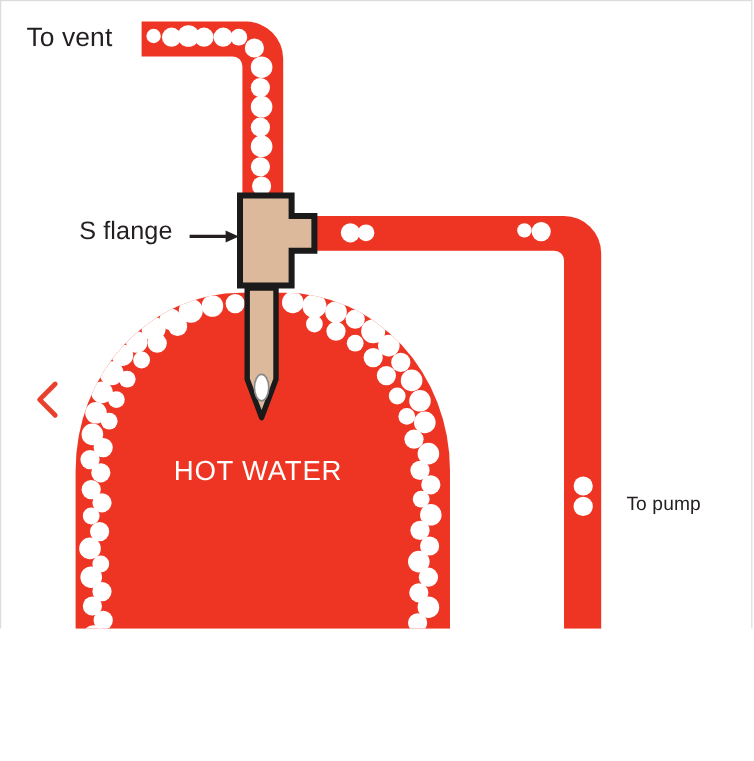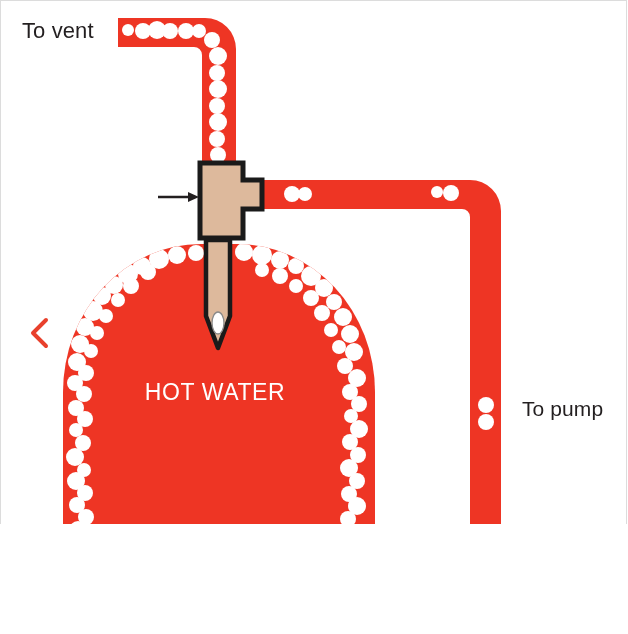--- a/index.html
+++ b/index.html
@@ -33,22 +33,22 @@
     color: #231f20;
   }
   #label-to-vent {
     left: 22px;
     top: 18px;
     font-size: 22px;
     letter-spacing: 0.1px;
   }
   #label-to-pump {
     left: 522px;
-    top: 397px;
-    font-size: 21px;
+    top: 412px;
+    font-size: 16px;
     letter-spacing: 0.1px;
   }
   #label-s-flange {
     left: 66px;
     top: 181px;
     font-size: 21px;
     letter-spacing: 0.1px;
   }
   #label-cylinder {
     left: 110px;
@@ -240,20 +240,21 @@
 
     <g>
       <line x1="158" y1="197" x2="192" y2="197" stroke="#231f20" stroke-width="2.6"></line>
       <path d="M 199,197 L 188,192 L 188,202 Z" fill="#231f20"></path>
     </g>
 
   </svg>
 
   <div class="label-text" id="label-to-vent">To vent</div>
 
+  <div class="label-text" id="label-s-flange">S flange</div>
 
   <div class="label-text" id="label-to-pump">To pump</div>
 
   <div class="label-text" id="label-cylinder">
     <span class="line">HOT WATER</span>
   </div>
 
   <div class="border-frame"></div>
 </div>
 

